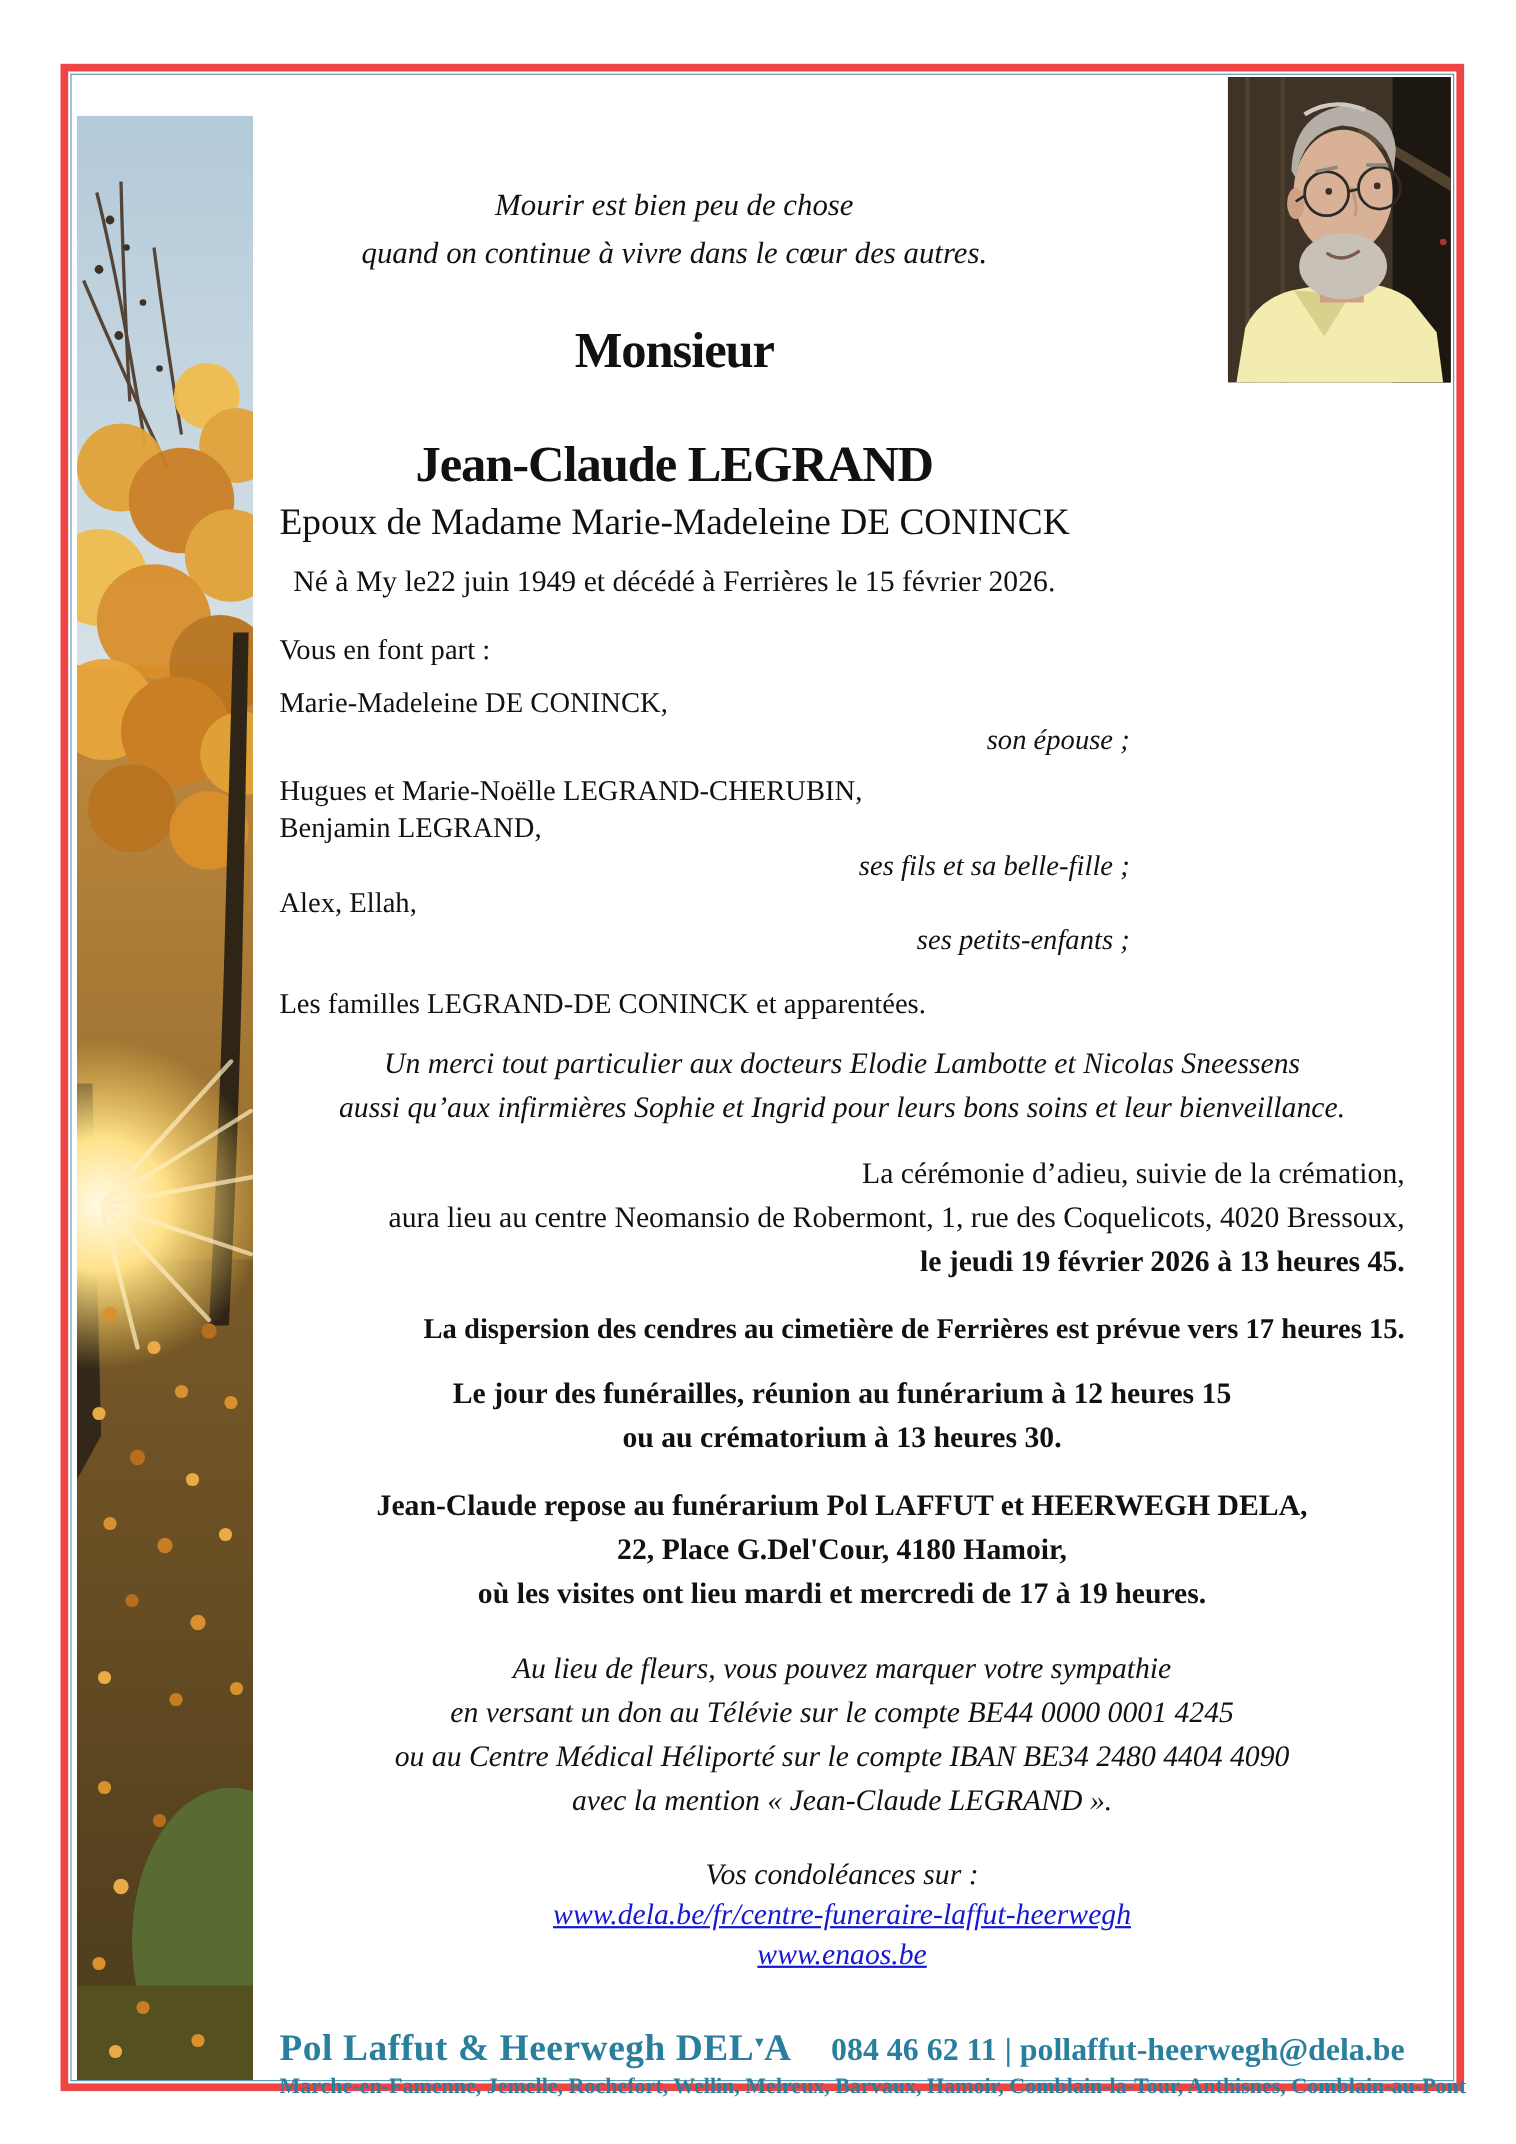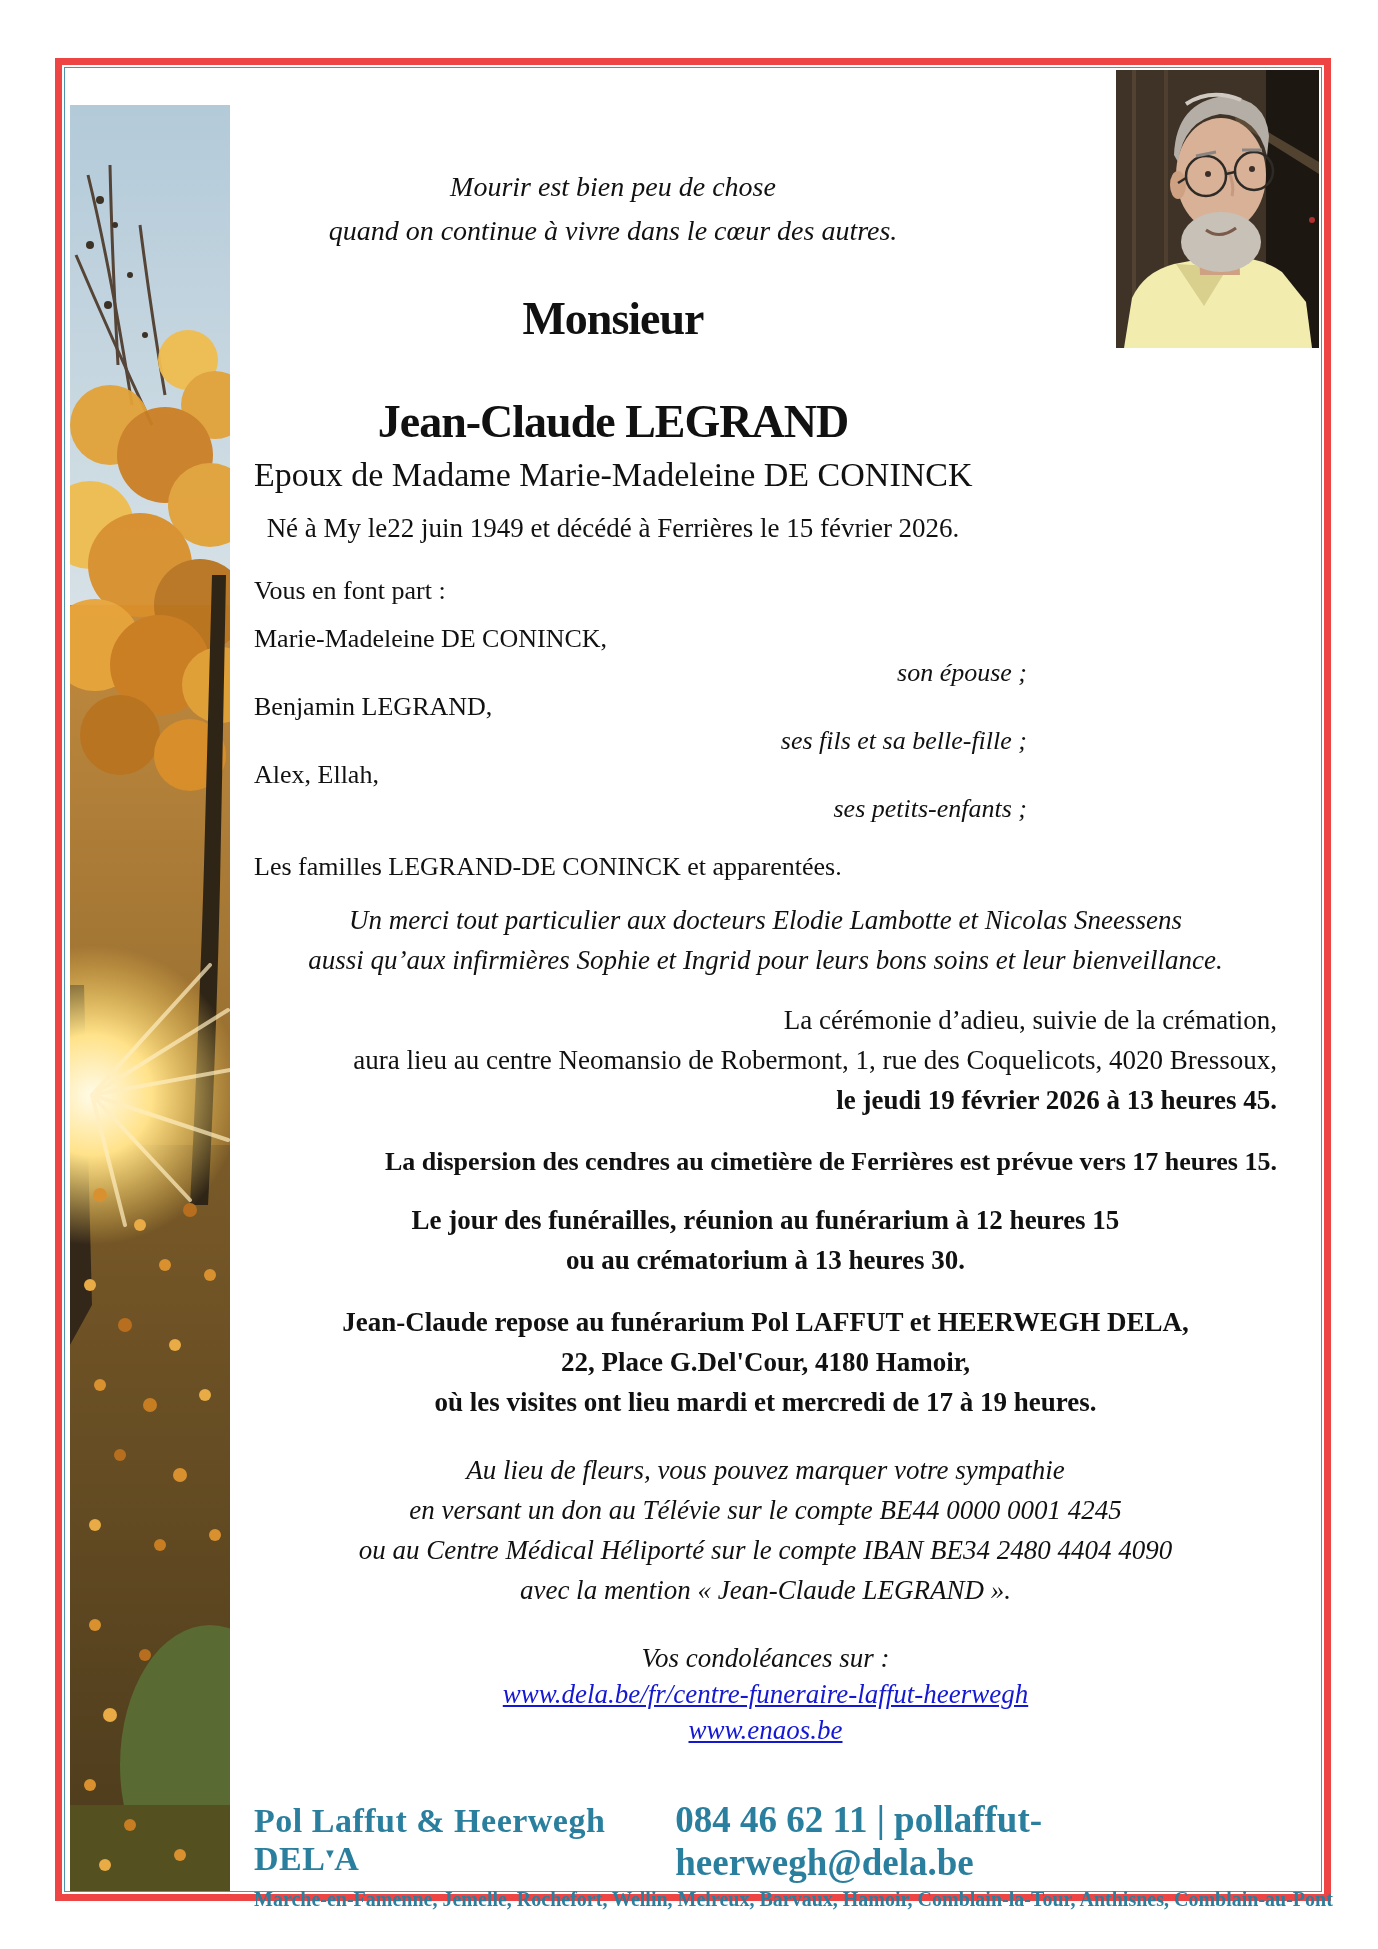--- a/index.html
+++ b/index.html
@@ -30,21 +30,21 @@
   .dispersion{margin-top:22px;font-weight:bold;font-size:26px;line-height:40px;text-align:right;white-space:nowrap;}
   .gathering{margin-top:18px;font-weight:bold;font-size:27px;line-height:40px;text-align:center;}
   .repose{margin-top:22px;font-weight:bold;font-size:27px;line-height:40px;text-align:center;}
   .donation{margin-top:28px;font-style:italic;font-size:27px;line-height:40px;text-align:center;}
   .condol{margin-top:30px;font-style:italic;font-size:27px;line-height:36px;text-align:center;}
   .condol a{color:#1418d2;text-decoration:underline;}
   .footer{margin-top:50px;}
   .footer-row{display:flex;justify-content:space-between;align-items:baseline;color:#2a7f9e;}
   .brand{font-size:34px;font-weight:bold;letter-spacing:.5px;}
   .brand .mark{font-size:13px;vertical-align:super;letter-spacing:0;margin:0 -2px;}
-  .contact{font-size:37px;font-weight:bold;}
+  .contact{font-size:29px;font-weight:bold;}
   .locations{margin-top:4px;color:#2a7f9e;font-size:20px;font-weight:bold;text-align:left;white-space:nowrap;}
 </style>
 </head>
 <body>
 
 <div class="page">
   <div class="frame">
     <div class="frame-inner"></div>
 
     <div class="side-photo">
@@ -181,20 +181,21 @@
         <div class="title1">Monsieur</div>
         <div class="title2">Jean-Claude LEGRAND</div>
         <div class="spouse">Epoux de Madame Marie-Madeleine DE CONINCK</div>
         <div class="dates">Né à My le22 juin 1949 et décédé à Ferrières le 15 février 2026.</div>
       </div>
 
       <div class="doc">
         <div class="vous">Vous en font part :</div>
         <div class="fam-name mt14">Marie-Madeleine DE CONINCK,</div>
         <div class="fam-rel">son épouse ;</div>
+        <div class="fam-name mt12">Hugues et Marie-Noëlle LEGRAND-CHERUBIN,</div>
         <div class="fam-name">Benjamin LEGRAND,</div>
         <div class="fam-rel">ses fils et sa belle-fille ;</div>
         <div class="fam-name">Alex, Ellah,</div>
         <div class="fam-rel">ses petits-enfants ;</div>
         <div class="fam-name mt8">Les familles LEGRAND-DE CONINCK et apparentées.</div>
       </div>
 
       <div class="thanks">
         <div>Un merci tout particulier aux docteurs Elodie Lambotte et Nicolas Sneessens</div>
         <div>aussi qu’aux infirmières Sophie et Ingrid pour leurs bons soins et leur bienveillance.</div>

